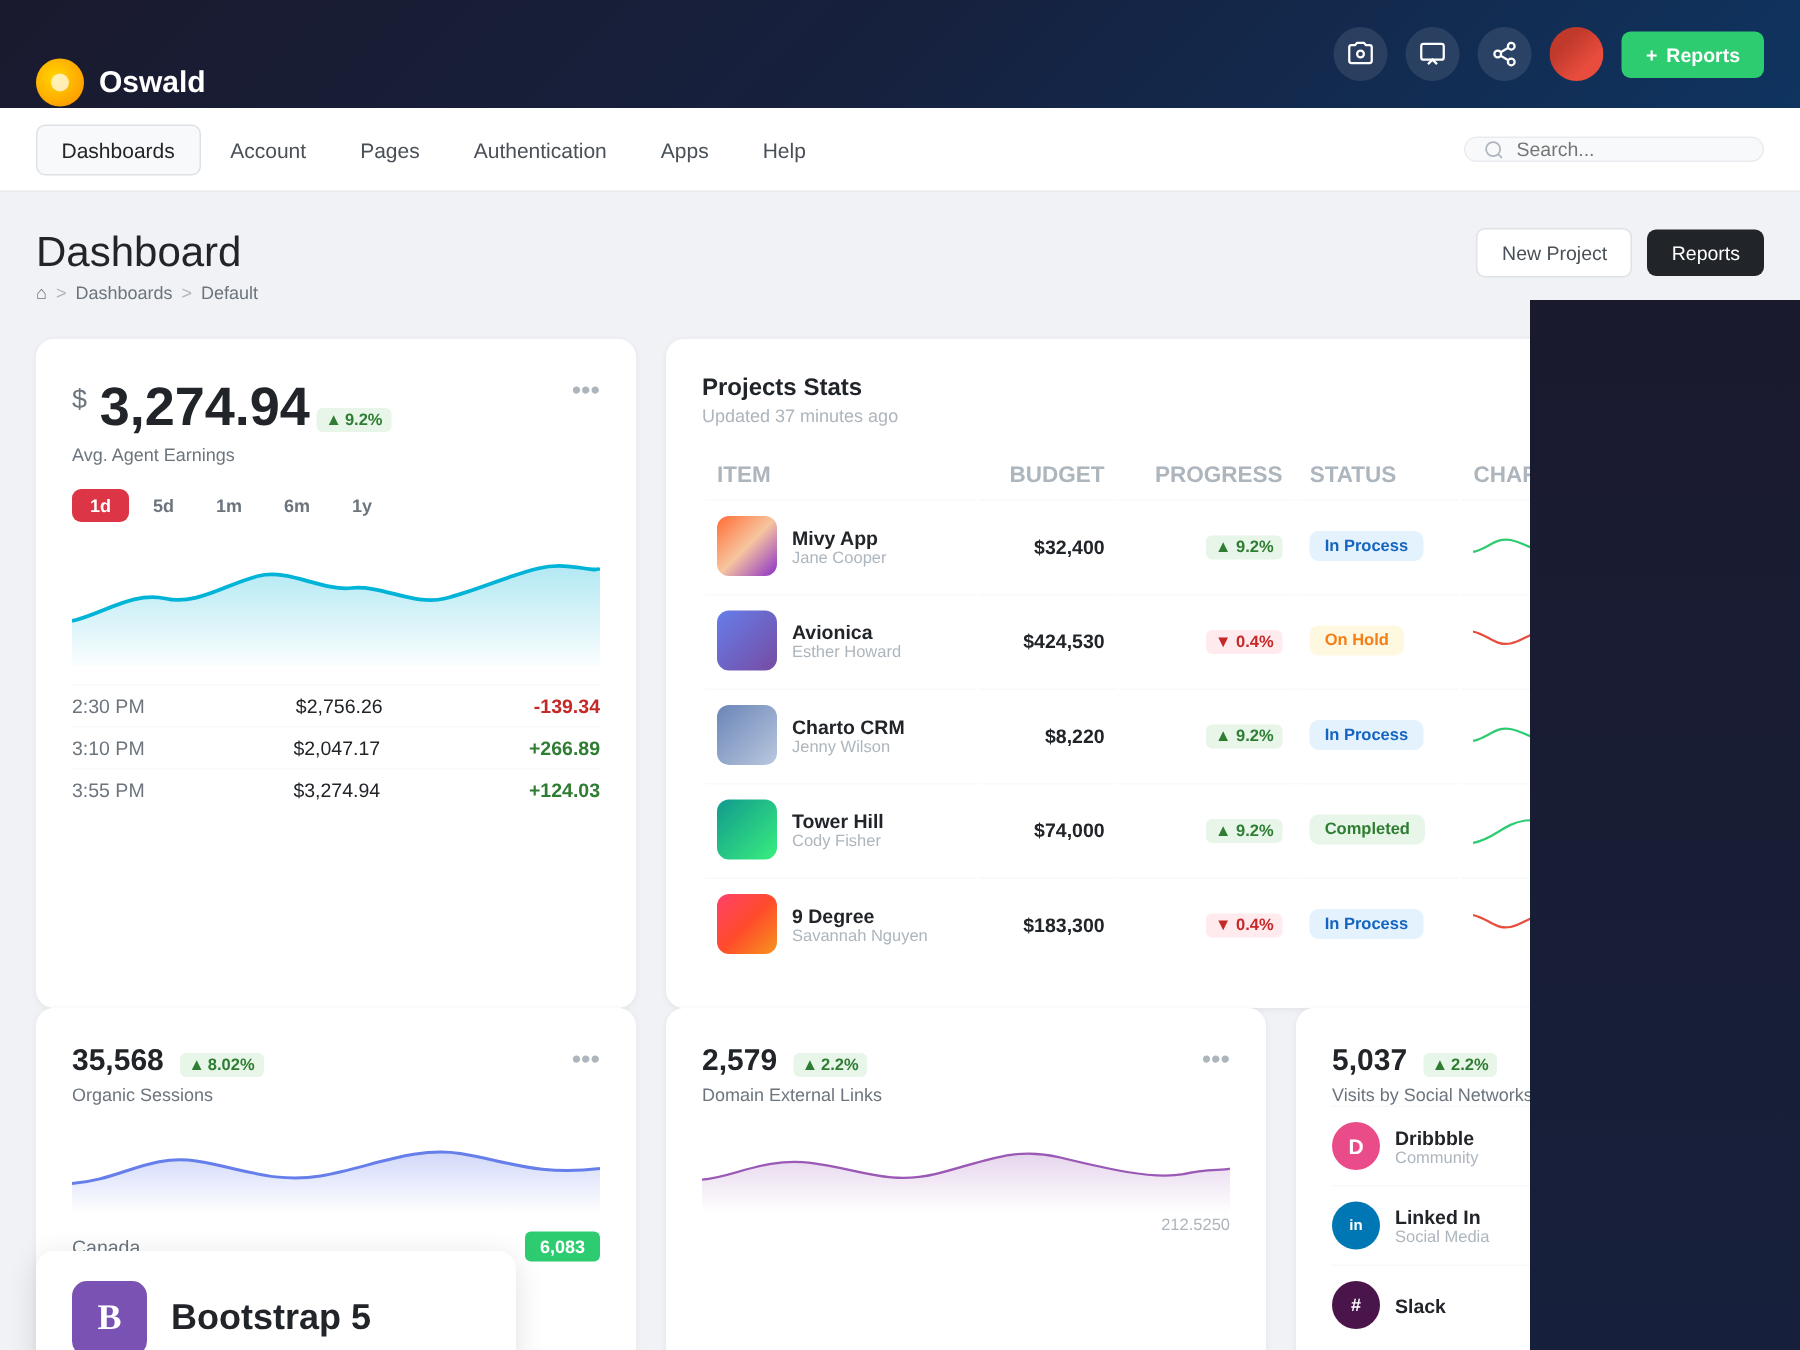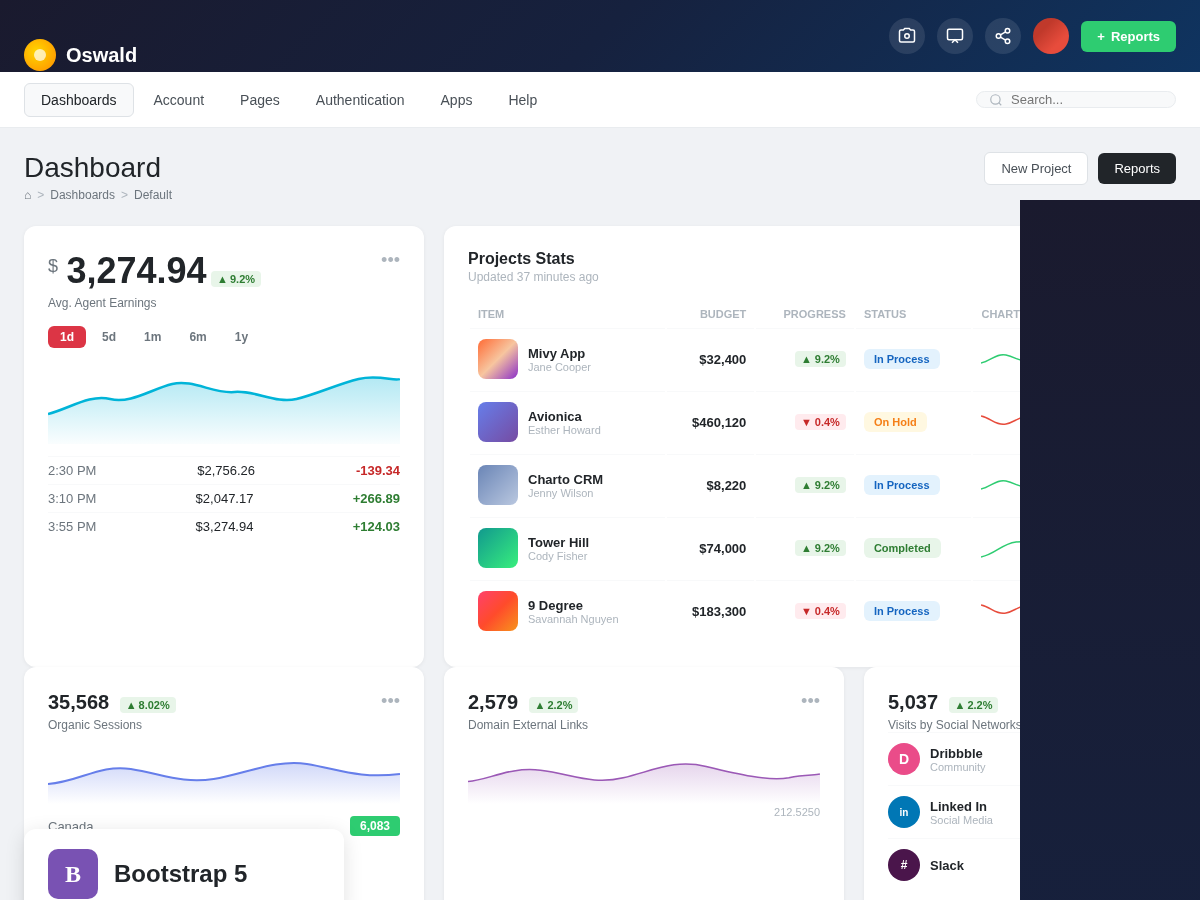--- a/index.html
+++ b/index.html
@@ -97,21 +97,21 @@
 
     
     .projects-card { }
     .projects-header { display: flex; justify-content: space-between; align-items: flex-start; }
     .projects-title { font-size: 16px; font-weight: 700; color: #212529; }
     .projects-updated { font-size: 12px; color: #adb5bd; margin-top: 2px; }
     .history-btn { background: #f8f9fa; border: 1px solid #e9ecef; color: #495057; padding: 5px 12px; border-radius: 6px; font-size: 12px; cursor: pointer; }
 
     
     .projects-table { width: 100%; margin-top: 16px; }
-    .projects-table th { font-size: 11px; font-weight: 600; color: #adb5bd; text-transform: uppercase; padding: 6px 8px; text-align: left; }
+    .projects-table th { font-size: 15px; font-weight: 600; color: #adb5bd; text-transform: uppercase; padding: 6px 8px; text-align: left; }
     .projects-table th.right { text-align: right; }
     .projects-table td { padding: 10px 8px; border-top: 1px solid #f8f9fa; font-size: 13px; vertical-align: middle; }
 
     .project-item { display: flex; align-items: center; gap: 10px; }
     .project-icon { width: 40px; height: 40px; border-radius: 8px; overflow: hidden; flex-shrink: 0; }
     .project-icon-gradient-1 { background: linear-gradient(135deg, #ff6b35, #f7c59f, #8b2fc9); }
     .project-icon-gradient-2 { background: linear-gradient(135deg, #667eea, #764ba2); }
     .project-icon-gradient-3 { background: linear-gradient(135deg, #6a85b6, #bac8e0); }
     .project-icon-gradient-4 { background: linear-gradient(135deg, #11998e, #38ef7d); }
     .project-icon-gradient-6 { background: linear-gradient(135deg, #ff416c, #ff4b2b, #f7941d); }
@@ -373,21 +373,21 @@
             <tr>
               <td>
                 <div class="project-item">
                   <div class="project-icon project-icon-gradient-2"></div>
                   <div>
                     <div class="project-name">Avionica</div>
                     <div class="project-person">Esther Howard</div>
                   </div>
                 </div>
               </td>
-              <td class="budget-val" style="text-align:right">$460,120</td>
+              <td class="budget-val" style="text-align:right">$424,530</td>
               <td style="text-align:right"><span class="badge-red">▼ 0.4%</span></td>
               <td><span class="status-badge status-on-hold">On Hold</span></td>
               <td>
                 <svg class="sparkline" viewBox="0 0 80 30">
                   <path d="M0,10 C10,12 15,20 25,18 C35,16 40,8 50,12 C60,16 70,20 80,22" fill="none" stroke="#e74c3c" stroke-width="1.5"></path>
                 </svg>
               </td>
               <td>
                   <button class="arrow-btn">→</button>
                 </td>

